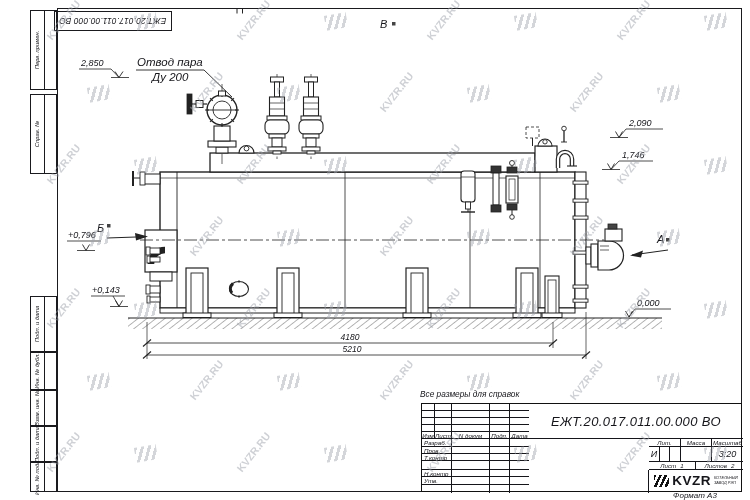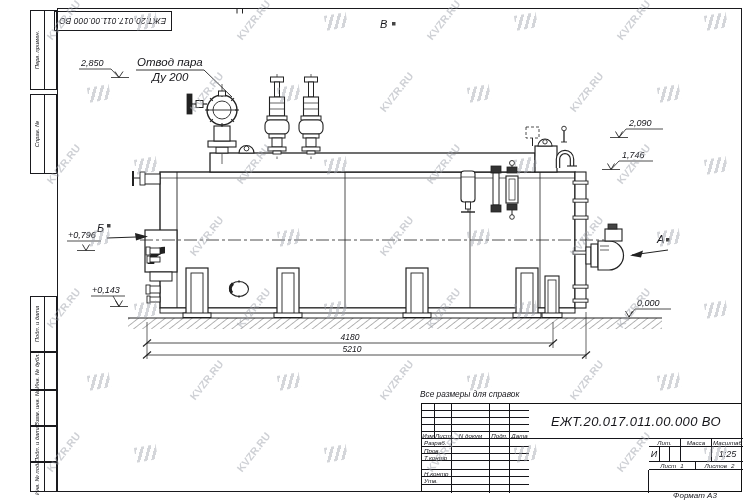--- a/index.html
+++ b/index.html
@@ -438,34 +438,41 @@
     <div class="row" style="height:8px">
       <div class="cell fs6" style="width:32px">Лит.</div>
       <div class="cell fs6" style="width:31px">Масса</div>
       <div class="cell fs6" style="width:31px;border-right:none">Масштаб</div>
     </div>
     <div class="row" style="height:15px">
       <div class="cell fs9" style="width:11px">И</div>
       <div class="cell" style="width:10px"></div>
       <div class="cell" style="width:11px"></div>
       <div class="cell" style="width:31px"></div>
-      <div class="cell fs9" style="width:31px;border-right:none">1:25</div>
+      <div class="cell fs9" style="width:31px;border-right:none">3:20</div>
     </div>
     <div class="row" style="height:8px">
       <div class="cell fs6" style="width:47px;gap:4px">
         <span>Лист</span>
           <span>1</span>
       </div>
       <div class="cell fs6" style="width:47px;border-right:none;gap:4px">
         <span>Листов</span>
           <span>2</span>
       </div>
     </div>
   </div>
 
+  <div class="logo">
+    <div class="glyph"></div>
+    <span class="word">KVZR</span>
+    <span class="sub">
+      <span>КОТЕЛЬНЫЙ</span><br><span>ЗАВОД РЭП</span>
+    </span>
+  </div>
 </div>
 
 <div class="format">Формат А3</div>
 
 <div class="wm-layer">
     <span class="wm-text" style="left: 40px; top: 14px;">KVZR.RU</span>
     <div class="wm-logo" style="left: 135px; top: 14px;"></div>
     <span class="wm-text" style="left: 230px; top: 14px;">KVZR.RU</span>
     <div class="wm-logo" style="left: 325px; top: 14px;"></div>
     <span class="wm-text" style="left: 420px; top: 14px;">KVZR.RU</span>

